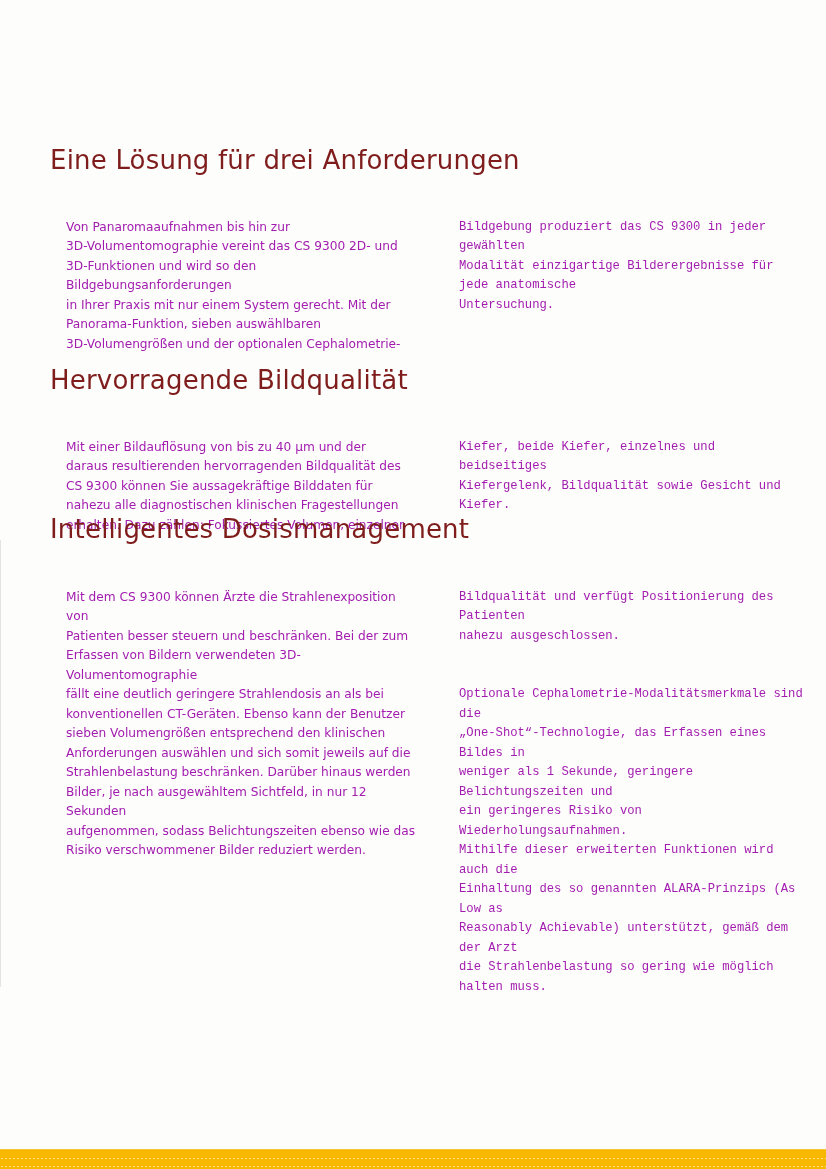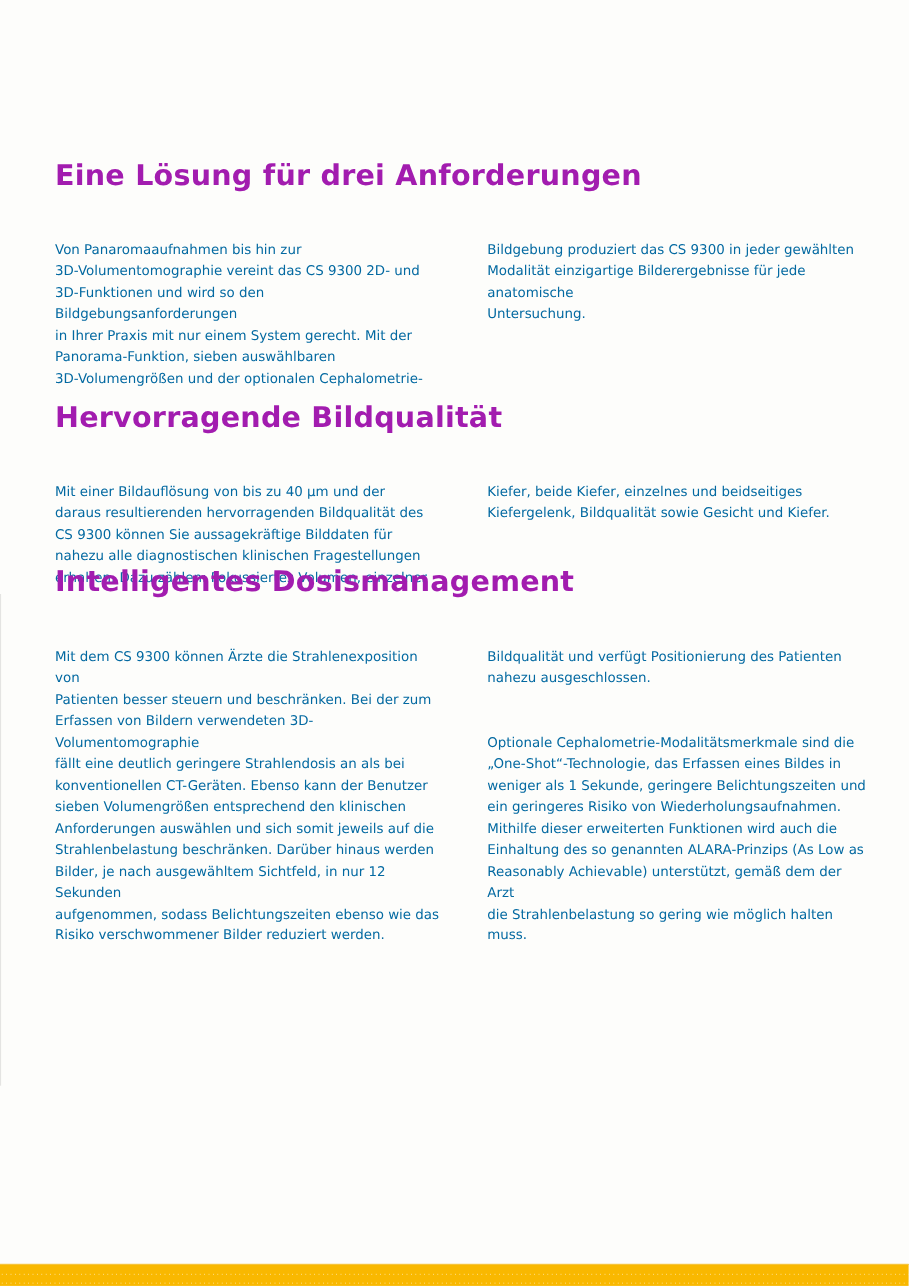--- a/index.html
+++ b/index.html
@@ -22,42 +22,43 @@
       height: 447px;
       background: #e4e4e2;
     }
     .section {
       position: absolute;
       left: 50px;
       width: 740px;
     }
     .section h2 {
       margin: 0;
-      font-weight: bold;
-      color: #a21caf;
+      font-weight: normal;
+      color: #7f1d1d;
       font-size: 26px;
       letter-spacing: 0.2px;
       line-height: 32px;
       white-space: nowrap;
     }
     .cols {
       position: absolute;
       left: 0;
       width: 740px;
     }
     .col {
       position: absolute;
       top: 0;
       font-size: 12.2px;
       line-height: 19.5px;
-      color: #0369a1;
+      color: #a21caf;
       white-space: pre-line;
+      margin-left: 16px;
     }
     .col.left { left: 0; width: 350px; }
-    .col.right { left: 393px; width: 345px; }
+    .col.right { left: 393px; width: 345px; font-family: Liberation Mono, monospace; }
     .col p { margin: 0; }
     .col p + p { margin-top: 19.5px; }
 
     #sec1 { top: 144px; }
     #sec1 .cols { top: 54px; }
     #sec2 { top: 364px; }
     #sec2 .cols { top: 54px; }
     #sec3 { top: 513px; }
     #sec3 .cols { top: 55px; }
 

